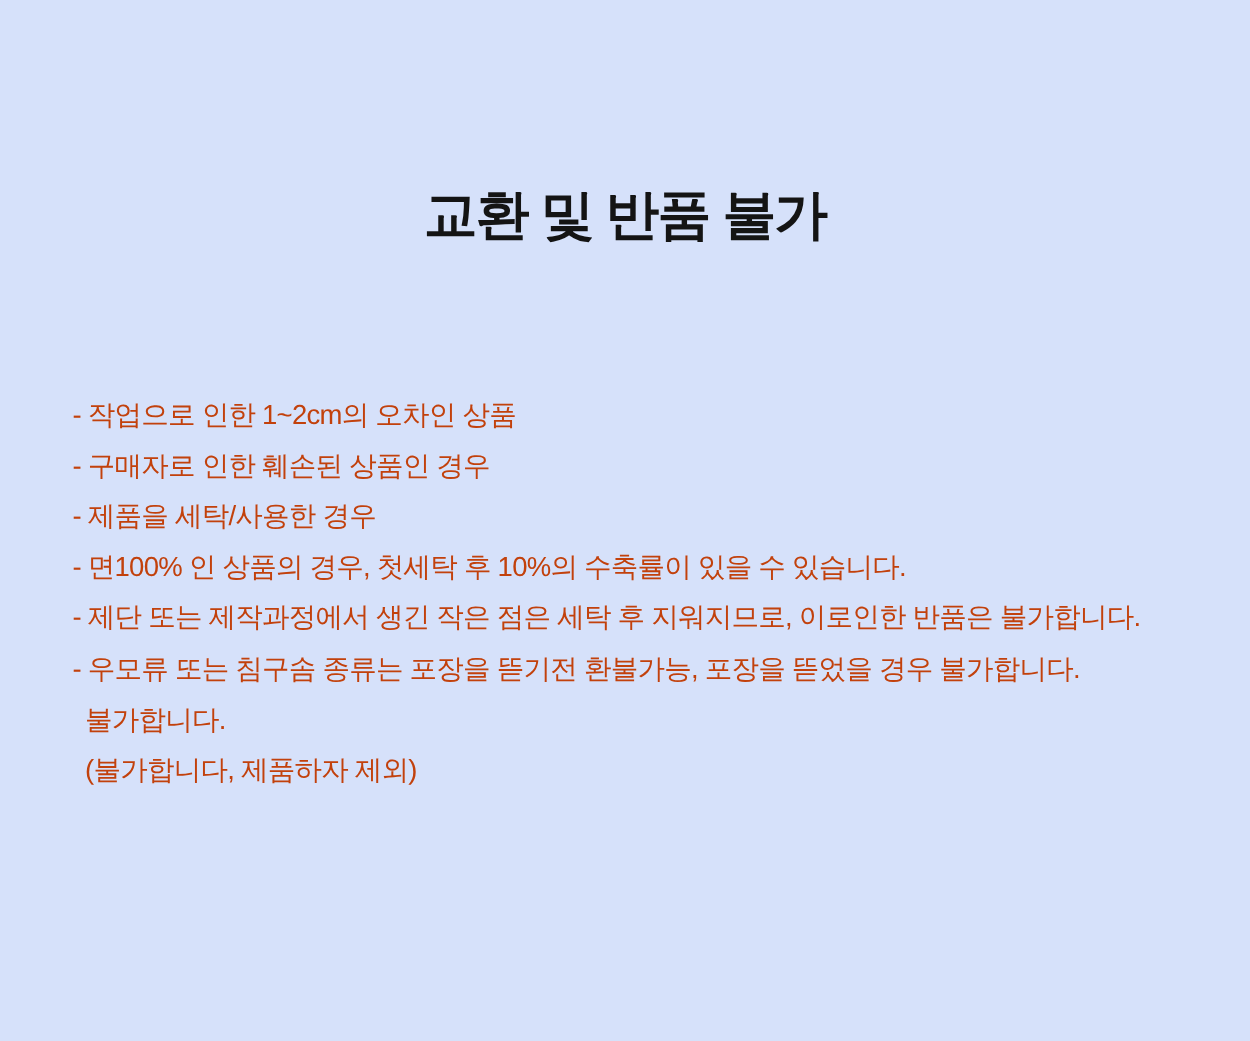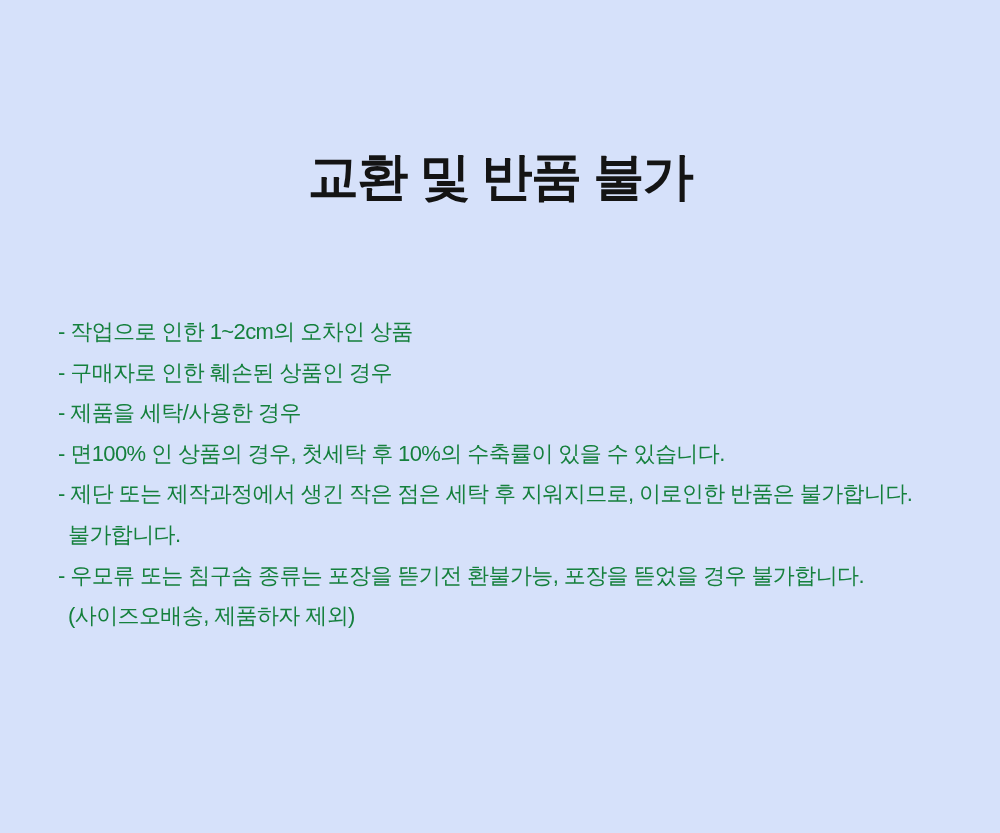--- a/index.html
+++ b/index.html
@@ -14,33 +14,33 @@
     overflow: hidden;
     font-family: "Liberation Sans", "DejaVu Sans", sans-serif;
   }
   .title {
     position: absolute;
     top: 143px;
     left: 0;
     width: 100%;
     margin: 0;
     text-align: center;
-    font-size: 51px;
+    font-size: 43px;
     font-weight: 800;
     letter-spacing: -1.5px;
     color: #141414;
   }
   .policy-list {
     position: absolute;
     top: 312px;
     left: 58px;
     right: 30px;
     font-size: 22px;
     letter-spacing: -0.6px;
-    color: #15803d;
+    color: #c2410c;
   }
   .line {
     height: 40.6px;
     line-height: 40.6px;
     white-space: nowrap;
   }
   .line.cont {
     padding-left: 10px;
   }
 </style>
@@ -49,17 +49,17 @@
 
 <div class="page">
   <h1 class="title">교환 및 반품 불가</h1>
 
   <div class="policy-list">
     <div class="line">- 작업으로 인한 1~2cm의 오차인 상품</div>
     <div class="line">- 구매자로 인한 훼손된 상품인 경우</div>
     <div class="line">- 제품을 세탁/사용한 경우</div>
     <div class="line">- 면100% 인 상품의 경우, 첫세탁 후 10%의 수축률이 있을 수 있습니다.</div>
     <div class="line">- 제단 또는 제작과정에서 생긴 작은 점은 세탁 후 지워지므로, 이로인한 반품은 불가합니다.</div>
+    <div class="line">- 우모류 또는 침구솜 종류는 포장을 뜯기전 환불가능, 포장을 뜯었을 경우 불가합니다.</div>
     <div class="line cont">불가합니다.</div>
-    <div class="line">- 우모류 또는 침구솜 종류는 포장을 뜯기전 환불가능, 포장을 뜯었을 경우 불가합니다.</div>
-    <div class="line cont">(사이즈오배송, 제품하자 제외)</div>
+    <div class="line cont">(불가합니다, 제품하자 제외)</div>
   </div>
 </div>
 
 </body></html>

